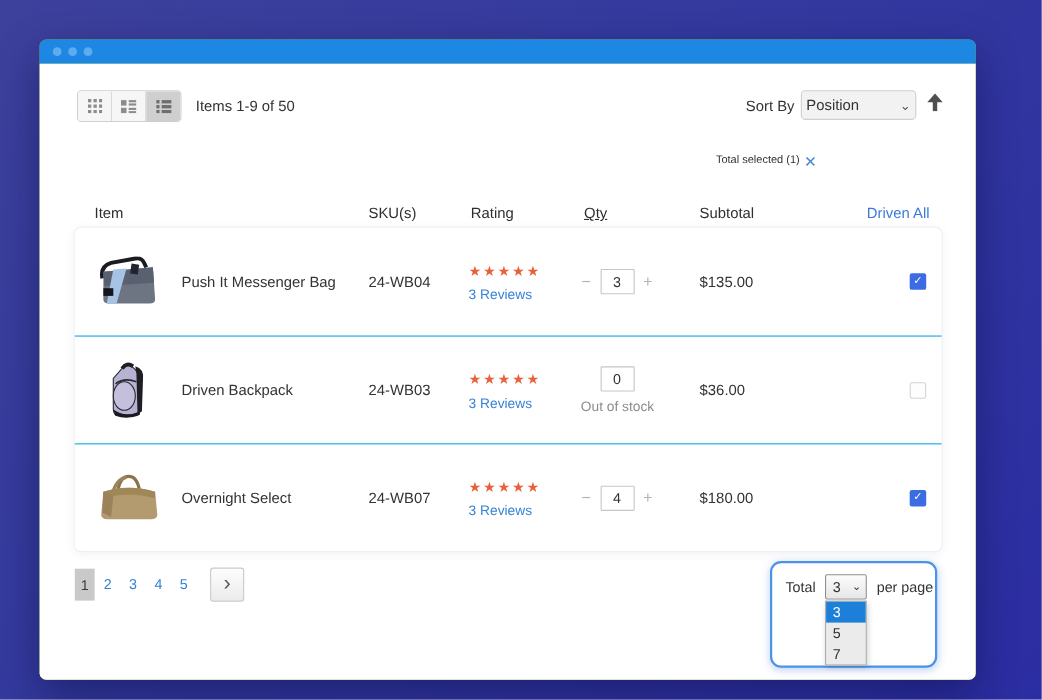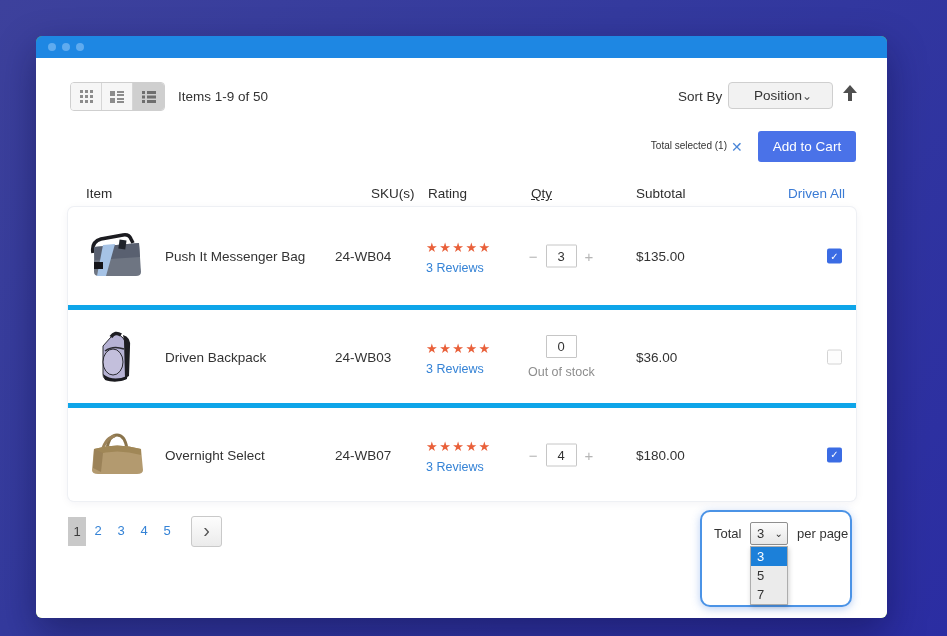--- a/index.html
+++ b/index.html
@@ -27,50 +27,50 @@
   .vbtn{ width:31px; height:27px; border:none; background:#f6f6f6; border-right:1px solid #d6d6d6; display:flex; align-items:center; justify-content:center; cursor:pointer; }
   .vbtn:last-child{ border-right:none; }
   .vbtn.active{ background:#cfcfcf; }
   .vbtn svg{ display:block; }
   .items-count{ position:absolute; left:142px; top:31px; font-size:13.5px; color:#333; }
   .sort-label{ position:absolute; left:642px; top:31px; font-size:13.5px; color:#333; }
   .sort-select{
     position:absolute; left:692px; top:24px; width:105px; height:27px;
     background:#f2f2f2; border:1px solid #cfcfcf; border-radius:4px;
     display:flex; align-items:center; justify-content:space-between;
-    padding:0 25px; font-size:13.5px; cursor:pointer;
+    padding:0 4px; font-size:13.5px; cursor:pointer;
   }
   .chev{ font-size:12px; color:#555; line-height:1; }
   .asc-arrow{ position:absolute; left:807px; top:27px; width:14px; height:18px; cursor:pointer; }
   .asc-arrow .tri{ position:absolute; left:0; top:0; width:0; height:0; border-left:7px solid transparent; border-right:7px solid transparent; border-bottom:8px solid #4f4f4f; }
   .asc-arrow .stem{ position:absolute; left:5px; top:7px; width:4px; height:9px; background:#4f4f4f; }
 
   
   .total-selected{ position:absolute; right:160px; top:82px; font-size:10px; color:#333; white-space:nowrap; }
   .clear-x{ position:absolute; left:695px; top:81px; font-size:14px; color:#4a86d8; cursor:pointer; }
   .add-to-cart{
     position:absolute; left:722px; top:73px; width:98px; height:31px;
     background:#4a72e8; color:#fff; border:none; border-radius:3px;
     font-size:13.5px; font-family:inherit; cursor:pointer;
   }
 
   
   .th{ position:absolute; top:128px; font-size:13.5px; color:#2e2e2e; }
-  .th-item{ left:50px; } .th-sku{ left:299px;margin-left:36px; } .th-rating{ left:392px; }
+  .th-item{ left:50px; } .th-sku{ left:299px; } .th-rating{ left:392px; }
   .th-qty{ left:495px;text-decoration:underline; } .th-subtotal{ left:600px; }
   .th-selectall{ right:42px; color:#3a7bd5; cursor:pointer; text-decoration:none; }
 
   
   .card{
     position:absolute; left:32px; top:149px; width:788px; height:294px;
     background:#fff; border-radius:6px;
     box-shadow:0 0 0 1px #eef0f4, 0 2px 10px rgba(30,40,90,.06);
   }
   .row{ position:relative; height:98px; }
-  .row + .row{ border-top:5px solid #0ea5e9; }
+  .row + .row{ border-top:1px solid #0ea5e9; }
   .cell{ position:absolute; top:50%; transform:translateY(-50%); }
   .c-img{ left:18px; width:62px; display:flex; justify-content:center; }
   .c-name{ left:97px; font-size:13.5px; color:#333; }
   .c-sku{ left:267px; font-size:13.5px; color:#333; }
   .c-rating{ left:358px; }
   .stars{ color:#e9603a; font-size:13px; letter-spacing:1.5px; white-space:nowrap; }
   .reviews{ display:block; margin-top:5px; font-size:12.5px; color:#3583d6; text-decoration:none; cursor:pointer; }
   .c-qty{ left:460px; width:66px; text-align:center; }
   .qty-line{ display:flex; align-items:center; justify-content:center; gap:8px; }
   .stepbtn{ font-size:15px; color:#b5b5b5; cursor:pointer; line-height:1; background:none; border:none; font-family:inherit; }
@@ -179,21 +179,20 @@
       <span>Position</span>
       <span class="chev">⌄</span>
     </div>
     <span class="asc-arrow">
       <i class="tri"></i>
       <i class="stem"></i>
     </span>
 
     <span class="total-selected">Total selected (1)</span>
     <span class="clear-x">✕</span>
-    <button class="add-to-cart">Add to Cart</button>
 
     <span class="th th-item">Item</span>
     <span class="th th-sku">SKU(s)</span>
     <span class="th th-rating">Rating</span>
     <span class="th th-qty">Qty</span>
     <span class="th th-subtotal">Subtotal</span>
     <a class="th th-selectall">Driven All</a>
 
     <div class="card">
 

